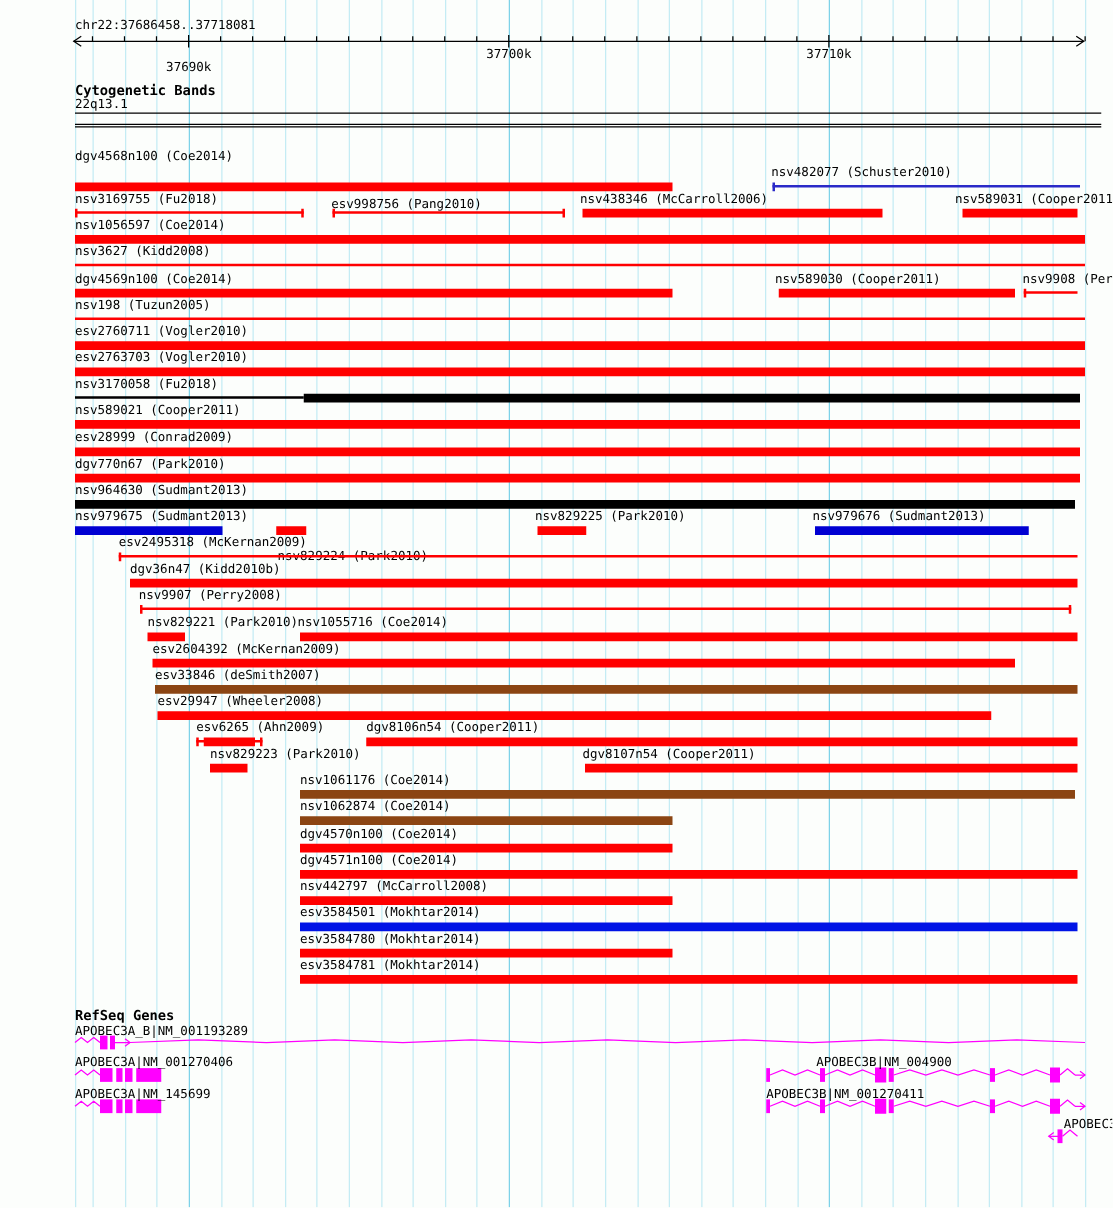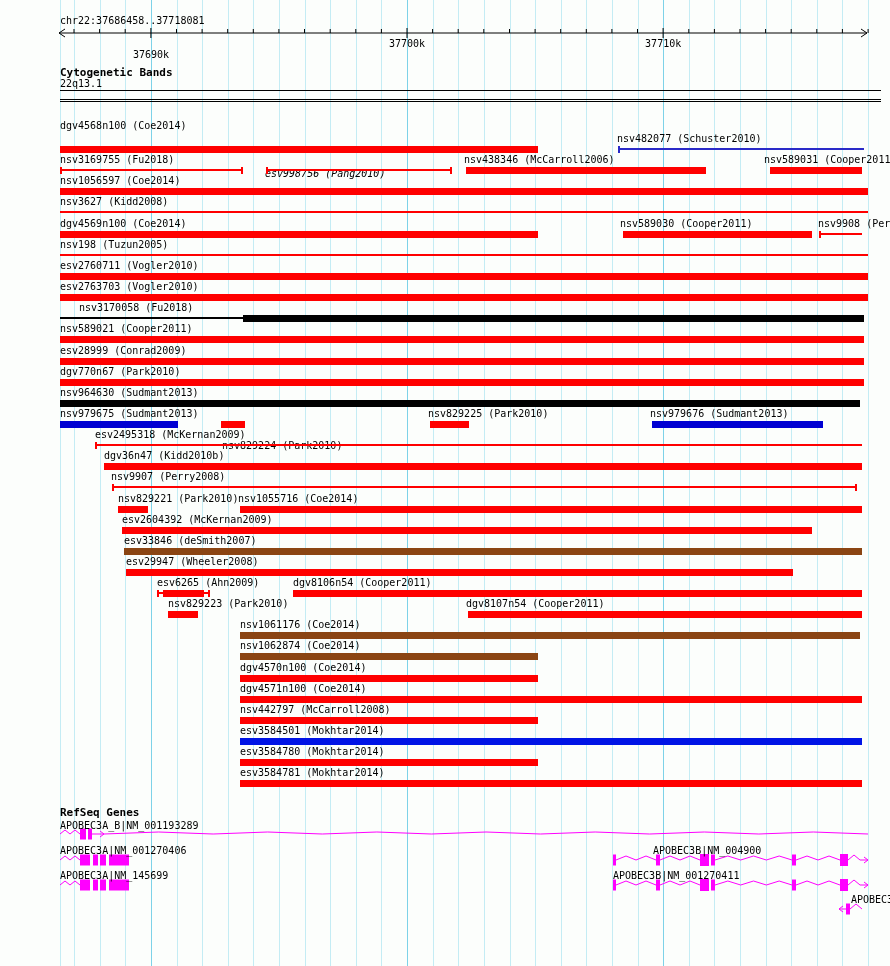--- a/index.html
+++ b/index.html
@@ -142,21 +142,21 @@
     <div class="bar" style="left: 60px; top: 101px; width: 821px; height: 1px; background: rgb(0, 0, 0);"></div>
     <div class="lbl" style="left: 60px; top: 120px;">dgv4568n100 (Coe2014)</div>
     <div class="bar" style="left: 60px; top: 146px; width: 478px; height: 7px; background: rgb(255, 0, 0);"></div>
     <div class="lbl" style="left: 617px; top: 133px;">nsv482077 (Schuster2010)</div>
     <div class="bar" style="left: 618px; top: 148px; width: 246px; height: 2px; background: rgb(42, 42, 200);"></div>
     <div class="bar" style="left: 618px; top: 146px; width: 2px; height: 7px; background: rgb(42, 42, 200);"></div>
     <div class="lbl" style="left: 60px; top: 154px;">nsv3169755 (Fu2018)</div>
     <div class="bar" style="left: 60px; top: 169px; width: 183px; height: 2px; background: rgb(255, 0, 0);"></div>
     <div class="bar" style="left: 60px; top: 167px; width: 2px; height: 7px; background: rgb(255, 0, 0);"></div>
     <div class="bar" style="left: 241px; top: 167px; width: 2px; height: 7px; background: rgb(255, 0, 0);"></div>
-    <div class="lbl" style="left: 265px; top: 168px; font-style: italic;">esv998756 (Pang2010)</div>
+    <div class="lbl" style="left: 265px; top: 158px;">esv998756 (Pang2010)</div>
     <div class="bar" style="left: 266px; top: 169px; width: 186px; height: 2px; background: rgb(255, 0, 0);"></div>
     <div class="bar" style="left: 266px; top: 167px; width: 2px; height: 7px; background: rgb(255, 0, 0);"></div>
     <div class="bar" style="left: 450px; top: 167px; width: 2px; height: 7px; background: rgb(255, 0, 0);"></div>
     <div class="lbl" style="left: 464px; top: 154px;">nsv438346 (McCarroll2006)</div>
     <div class="bar" style="left: 466px; top: 167px; width: 240px; height: 7px; background: rgb(255, 0, 0);"></div>
     <div class="lbl" style="left: 764px; top: 154px;">nsv589031 (Cooper2011</div>
     <div class="bar" style="left: 770px; top: 167px; width: 92px; height: 7px; background: rgb(255, 0, 0);"></div>
     <div class="lbl" style="left: 60px; top: 175px;">nsv1056597 (Coe2014)</div>
     <div class="bar" style="left: 60px; top: 188px; width: 808px; height: 7px; background: rgb(255, 0, 0);"></div>
     <div class="lbl" style="left: 60px; top: 196px;">nsv3627 (Kidd2008)</div>
@@ -167,21 +167,21 @@
     <div class="bar" style="left: 623px; top: 231px; width: 189px; height: 7px; background: rgb(255, 0, 0);"></div>
     <div class="lbl" style="left: 818px; top: 218px;">nsv9908 (Per</div>
     <div class="bar" style="left: 819px; top: 233px; width: 43px; height: 2px; background: rgb(255, 0, 0);"></div>
     <div class="bar" style="left: 819px; top: 231px; width: 2px; height: 7px; background: rgb(255, 0, 0);"></div>
     <div class="lbl" style="left: 60px; top: 239px;">nsv198 (Tuzun2005)</div>
     <div class="bar" style="left: 60px; top: 254px; width: 808px; height: 2px; background: rgb(255, 0, 0);"></div>
     <div class="lbl" style="left: 60px; top: 260px;">esv2760711 (Vogler2010)</div>
     <div class="bar" style="left: 60px; top: 273px; width: 808px; height: 7px; background: rgb(255, 0, 0);"></div>
     <div class="lbl" style="left: 60px; top: 281px;">esv2763703 (Vogler2010)</div>
     <div class="bar" style="left: 60px; top: 294px; width: 808px; height: 7px; background: rgb(255, 0, 0);"></div>
-    <div class="lbl" style="left: 44px; top: 302px; padding-left: 35px;">nsv3170058 (Fu2018)</div>
+    <div class="lbl" style="left: 60px; top: 302px;">nsv3170058 (Fu2018)</div>
     <div class="bar" style="left: 60px; top: 317px; width: 183px; height: 2px; background: rgb(0, 0, 0);"></div>
     <div class="bar" style="left: 243px; top: 315px; width: 621px; height: 7px; background: rgb(0, 0, 0);"></div>
     <div class="lbl" style="left: 60px; top: 323px;">nsv589021 (Cooper2011)</div>
     <div class="bar" style="left: 60px; top: 336px; width: 804px; height: 7px; background: rgb(255, 0, 0);"></div>
     <div class="lbl" style="left: 60px; top: 345px;">esv28999 (Conrad2009)</div>
     <div class="bar" style="left: 60px; top: 358px; width: 804px; height: 7px; background: rgb(255, 0, 0);"></div>
     <div class="lbl" style="left: 60px; top: 366px;">dgv770n67 (Park2010)</div>
     <div class="bar" style="left: 60px; top: 379px; width: 804px; height: 7px; background: rgb(255, 0, 0);"></div>
     <div class="lbl" style="left: 60px; top: 387px;">nsv964630 (Sudmant2013)</div>
     <div class="bar" style="left: 60px; top: 400px; width: 800px; height: 7px; background: rgb(0, 0, 0);"></div>

